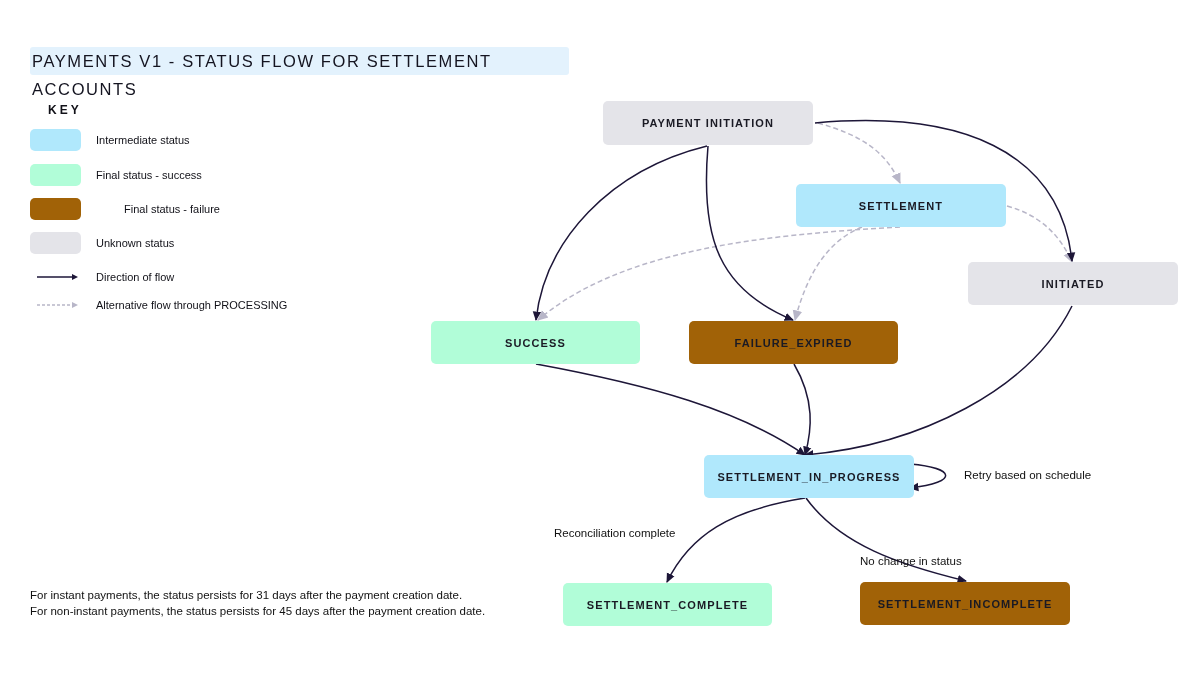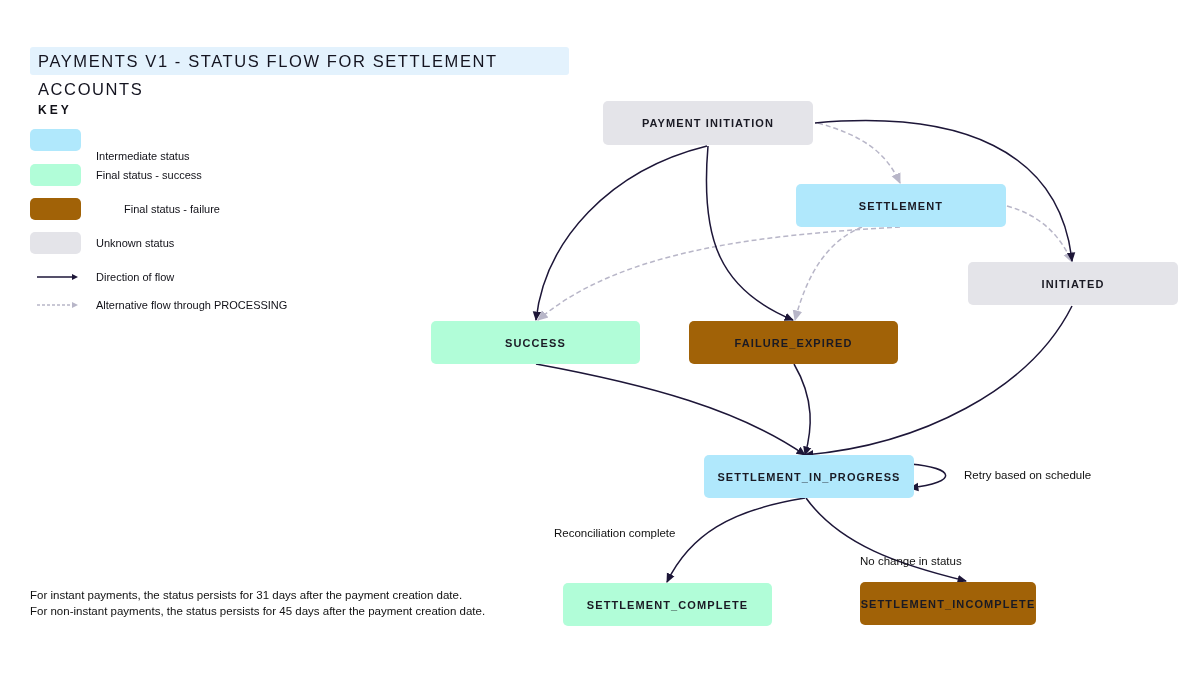--- a/index.html
+++ b/index.html
@@ -3,24 +3,24 @@
   <meta charset="utf-8">
   <style>
     html, body { margin: 0; padding: 0; }
     body {
       width: 1200px; height: 675px; background: #ffffff; position: relative; overflow: hidden;
       font-family: "Liberation Sans", sans-serif; color: #111118;
     }
     .title {
       position: absolute; left: 30px; top: 47px; width: 539px; height: 28px;
       background: #e3f2fd; border-radius: 3px;
-      font-size: 16.5px; letter-spacing: 1.6px; line-height: 28px; padding-left: 8px; box-sizing: border-box;
+      font-size: 16.5px; letter-spacing: 1.6px; line-height: 28px; padding-left: 2px; box-sizing: border-box;
       color: #141420;
     }
-    .key-title { position: absolute; left: 38px; top: 103px; font-size: 12px; font-weight: bold; letter-spacing: 3px; }
+    .key-title { position: absolute; left: 48px; top: 103px; font-size: 12px; font-weight: bold; letter-spacing: 3px; }
     .key-swatch { position: absolute; left: 30px; width: 51px; height: 22px; border-radius: 5px; }
     .key-label { position: absolute; left: 96px; font-size: 11px; }
     .node {
       position: absolute; border-radius: 5px; display: flex; align-items: center; justify-content: center;
       font-size: 11px; font-weight: bold; letter-spacing: 1.1px; color: #1a1a24; text-align: center;
     }
     .c-inter { background: #b0e8fc; }
     .c-success { background: #b1fdd8; }
     .c-failure { background: #a16207; }
     .c-unknown { background: #e4e4e9; }
@@ -30,21 +30,21 @@
   </style>
 </head>
 <body>
 
 <div class="title">PAYMENTS V1 - STATUS FLOW FOR SETTLEMENT ACCOUNTS</div>
 
 <div>
   <div class="key-title">KEY</div>
 
   <div class="key-swatch c-inter" style="top:129px;"></div>
-  <div class="key-label" style="top:134px;margin-top:16px;">Intermediate status</div>
+  <div class="key-label" style="top:134px;">Intermediate status</div>
 
   <div class="key-swatch c-success" style="top:164px;"></div>
   <div class="key-label" style="top:169px;">Final status - success</div>
 
   <div class="key-swatch c-failure" style="top:198px;"></div>
   <div class="key-label" style="top:203px;margin-left:28px;">Final status - failure</div>
 
   <div class="key-swatch c-unknown" style="top:232px;"></div>
   <div class="key-label" style="top:237px;">Unknown status</div>
 
@@ -103,21 +103,21 @@
 </div>
 <div class="node c-failure" style="left:689px;top:321px;width:209px;height:43px;">
   <span>FAILURE_EXPIRED</span>
 </div>
 <div class="node c-inter" style="left:704px;top:455px;width:210px;height:43px;">
   <span>SETTLEMENT_IN_PROGRESS</span>
 </div>
 <div class="node c-success" style="left:563px;top:583px;width:209px;height:43px;">
   <span>SETTLEMENT_COMPLETE</span>
 </div>
-<div class="node c-failure" style="left:860px;top:582px;width:176px;height:43px;">
+<div class="node c-failure" style="left:860px;top:582px;width:210px;height:43px;">
   <span>SETTLEMENT_INCOMPLETE</span>
 </div>
 
 <div class="edge-label" style="left:964px;top:469px;">Retry based on schedule</div>
 <div class="edge-label" style="left:554px;top:527px;">Reconciliation complete</div>
 <div class="edge-label" style="left:860px;top:520px;margin-top:35px;">No change in status</div>
 
 <div class="note" style="top:589px;">For instant payments, the status persists for 31 days after the payment creation date.</div>
 <div class="note" style="top:605px;">For non-instant payments, the status persists for 45 days after the payment creation date.</div>
 

